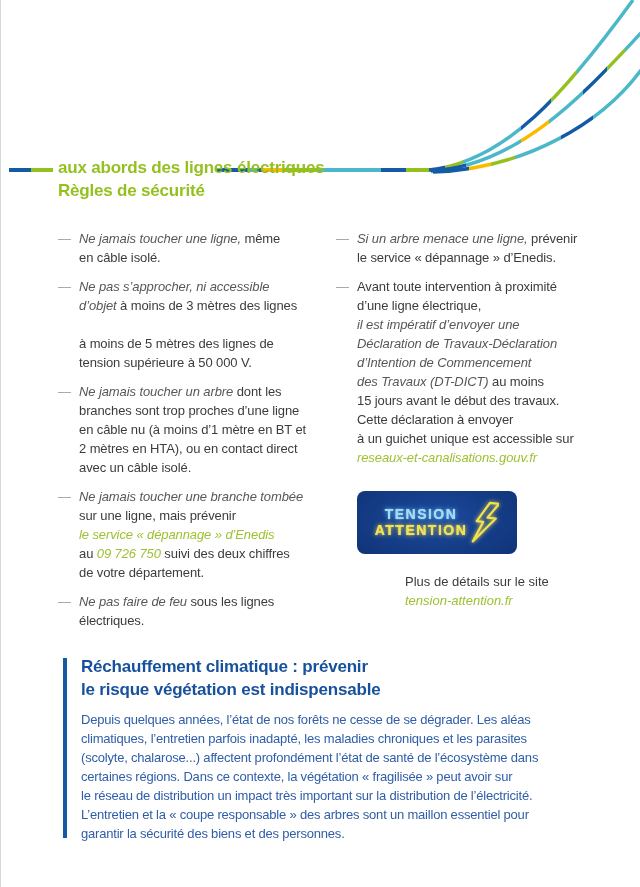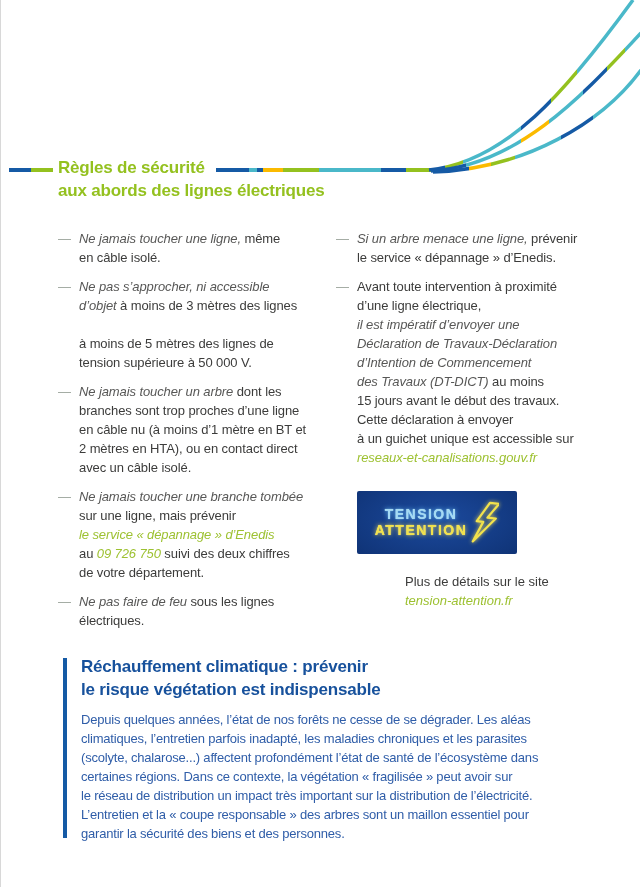--- a/index.html
+++ b/index.html
@@ -22,21 +22,21 @@
     font-size:13px;line-height:19px;letter-spacing:-0.1px;
     color:#3c3c3b;white-space:nowrap;
   }
   .bullet .dash{width:21px;flex:none;color:#9aa39a;}
   .seg-i{font-style:italic;color:#575756;}
   .seg-r{color:#3c3c3b;}
   .seg-g{font-style:italic;color:#9dc131;}
   .logo{
     position:absolute;left:356px;top:491px;width:160px;height:63px;
     background:radial-gradient(120% 150% at 50% 45%, #1c4a9e 0%, #0a2a66 78%);
-    border-radius:2px;display:flex;align-items:center;justify-content:center;
+    border-radius:8px;display:flex;align-items:center;justify-content:center;
   }
   .logo-text{text-align:center;font-weight:700;line-height:1.08;letter-spacing:1.5px;margin-right:3px;}
   .logo-l1{color:#a5daf3;font-size:14px;text-shadow:0 0 5px rgba(110,200,255,.95),0 0 1px #cdeaff;}
   .logo-l2{color:#f2e24c;font-size:14px;text-shadow:0 0 5px rgba(255,230,80,.95),0 0 1px #fff7a8;}
   .bolt{flex:none;margin-left:1px;filter:drop-shadow(0 0 2px rgba(255,230,80,.85));}
   .caption{position:absolute;left:356px;top:572px;font-size:13px;line-height:19px;white-space:nowrap;margin-left:48px;}
   .climate-bar{position:absolute;left:62px;top:658px;width:4px;height:180px;background:#155aa5;}
   .climate-heading{position:absolute;left:80px;top:655px;color:#17519c;font-size:17px;font-weight:700;line-height:23px;letter-spacing:-0.2px;}
   .climate-body{position:absolute;left:80px;top:710px;color:#2f5da8;font-size:13px;line-height:19px;letter-spacing:-0.2px;white-space:nowrap;}
 </style>
@@ -105,22 +105,22 @@
       <line x1="318" y1="170" x2="380" y2="170" stroke="#4ab8c9"></line>
       <line x1="380" y1="170" x2="405" y2="170" stroke="#155aa5"></line>
       <line x1="405" y1="170" x2="432" y2="170" stroke="#94c11f"></line>
     </g>
     <path d="M428 170 C505 162 565 92 632 0" fill="none" stroke="url(#gA)" stroke-width="3.5"></path>
     <path d="M430 171 C520 166 588 88 640 33" fill="none" stroke="url(#gB)" stroke-width="3.5"></path>
     <path d="M432 172 C525 169 602 122 640 70" fill="none" stroke="url(#gC)" stroke-width="3.5"></path>
   </svg>
 
   <div class="title">
+    <div>aux abords des lignes électriques</div>
     <div>Règles de sécurité</div>
-    <div>aux abords des lignes électriques</div>
   </div>
 
   <div class="col col-left">
   <div class="bullet">
     <span class="dash">—</span>
     <span class="bullet-text"><span class="seg-i">Ne jamais toucher une ligne,</span><span class="seg-r"> même</span><br><span class="seg-r">en câble isolé.</span></span>
   </div>
 
   <div class="bullet">
     <span class="dash">—</span>

